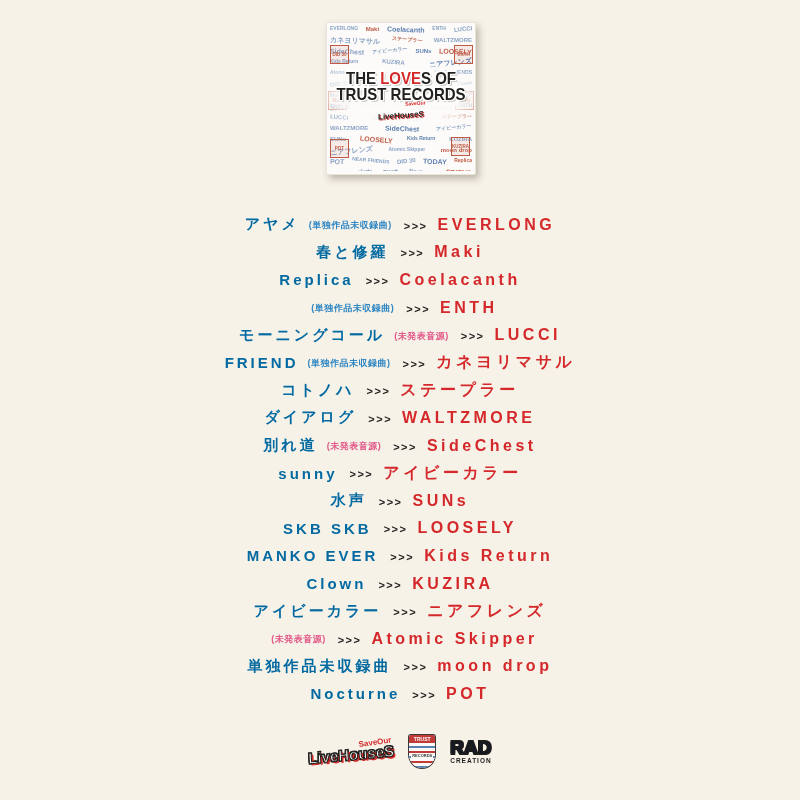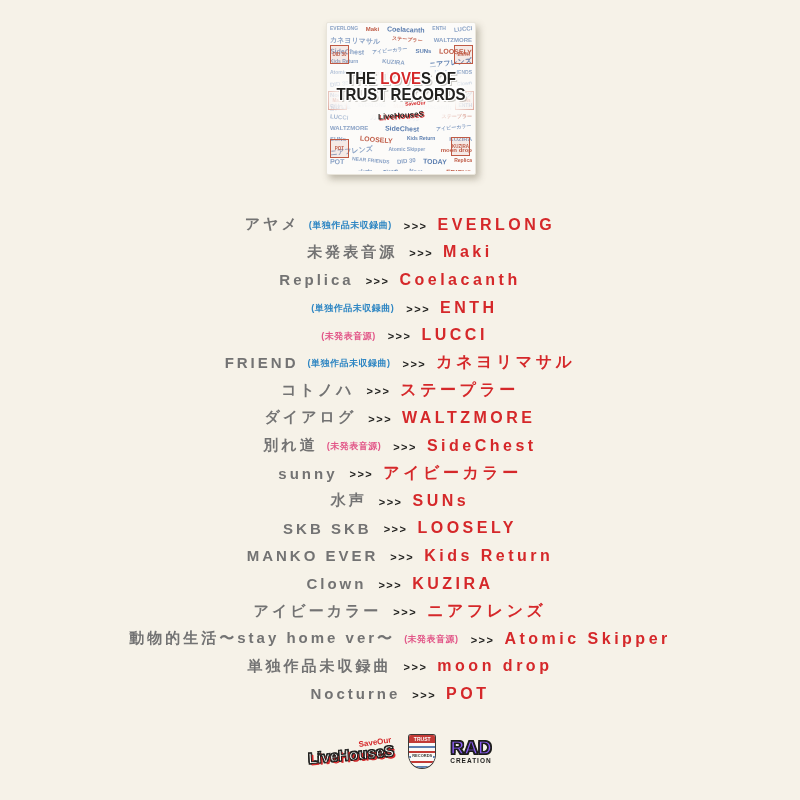--- a/index.html
+++ b/index.html
@@ -62,21 +62,21 @@
   
   .tracklist{
     position:absolute;left:0;right:0;top:211px;
     display:flex;flex-direction:column;align-items:center;
   }
   .track-row{
     height:27.6px;display:flex;align-items:center;justify-content:center;
     white-space:nowrap;
   }
   .t-title{
-    font-size:15px;font-weight:bold;color:#737373;letter-spacing:3px;
+    font-size:15px;font-weight:bold;color:#0369a1;letter-spacing:3px;
   }
   .t-note{
     font-size:9px;font-weight:bold;letter-spacing:.5px;margin-left:9px;
     position:relative;top:1px;
   }
   .t-note.blue{color:#2e86c3;}
   .t-note.pink{color:#e25688;text-align:right;}
   .t-arrow{
     font-size:11px;font-weight:bold;color:#1e1e1c;letter-spacing:1.5px;
     margin:0 10px 0 12px;position:relative;top:1px;
@@ -112,24 +112,23 @@
   }
   .crest-body{
     flex:1;background:repeating-linear-gradient(180deg,#fbfaf8 0 3px,#5d7fb0 3px 5px,#fbfaf8 5px 8px,#c23a36 8px 10px);
     display:flex;align-items:center;justify-content:center;
   }
   .crest-body span{
     font-size:4px;font-weight:bold;color:#3a3a38;background:#fbfaf8;padding:0 1px;letter-spacing:0;
   }
   .rad{text-align:center;line-height:1;}
   .rad-main{
-    font-size:19px;font-weight:900;color:#8b5cf6;letter-spacing:0;
+    font-size:19px;font-weight:900;color:#0f172a;letter-spacing:0;
     -webkit-text-stroke:1.3px #1d1d1b;
     text-shadow:-1px -1px 0 #1d1d1b,1px -1px 0 #1d1d1b,-1px 1px 0 #1d1d1b,1px 1px 0 #1d1d1b;
-    text-align:right;
   }
   .rad-sub{font-size:6.5px;font-weight:900;color:#1d1d1b;letter-spacing:1px;margin-top:1px;}
 </style>
 </head>
 <body>
 
 <div class="canvas">
 
   <div class="cover">
     <div class="scatter" id="scatter">
@@ -210,35 +209,36 @@
   </div>
 
   <div class="tracklist" id="tracklist">
       <div class="track-row">
         <span class="t-title">アヤメ</span>
         <span class="t-note blue">(単独作品未収録曲)</span>
         <span class="t-arrow">&gt;&gt;&gt;</span>
         <span class="t-artist">EVERLONG</span>
       </div>
       <div class="track-row">
-        <span class="t-title">未発表音源</span>
+        <span class="t-title">春と修羅</span>
         <span class="t-arrow">&gt;&gt;&gt;</span>
         <span class="t-artist">Maki</span>
       </div>
       <div class="track-row">
         <span class="t-title">Replica</span>
         <span class="t-arrow">&gt;&gt;&gt;</span>
         <span class="t-artist">Coelacanth</span>
       </div>
       <div class="track-row">
         <span class="t-note blue">(単独作品未収録曲)</span>
         <span class="t-arrow">&gt;&gt;&gt;</span>
         <span class="t-artist">ENTH</span>
       </div>
       <div class="track-row">
+        <span class="t-title">モーニングコール</span>
         <span class="t-note pink">(未発表音源)</span>
         <span class="t-arrow">&gt;&gt;&gt;</span>
         <span class="t-artist">LUCCI</span>
       </div>
       <div class="track-row">
         <span class="t-title">FRIEND</span>
         <span class="t-note blue">(単独作品未収録曲)</span>
         <span class="t-arrow">&gt;&gt;&gt;</span>
         <span class="t-artist">カネヨリマサル</span>
       </div>
@@ -282,21 +282,20 @@
         <span class="t-title">Clown</span>
         <span class="t-arrow">&gt;&gt;&gt;</span>
         <span class="t-artist">KUZIRA</span>
       </div>
       <div class="track-row">
         <span class="t-title">アイビーカラー</span>
         <span class="t-arrow">&gt;&gt;&gt;</span>
         <span class="t-artist">ニアフレンズ</span>
       </div>
       <div class="track-row">
-        <span class="t-title">動物的生活〜stay home ver〜</span>
         <span class="t-note pink">(未発表音源)</span>
         <span class="t-arrow">&gt;&gt;&gt;</span>
         <span class="t-artist">Atomic Skipper</span>
       </div>
       <div class="track-row">
         <span class="t-title">単独作品未収録曲</span>
         <span class="t-arrow">&gt;&gt;&gt;</span>
         <span class="t-artist">moon drop</span>
       </div>
       <div class="track-row">

